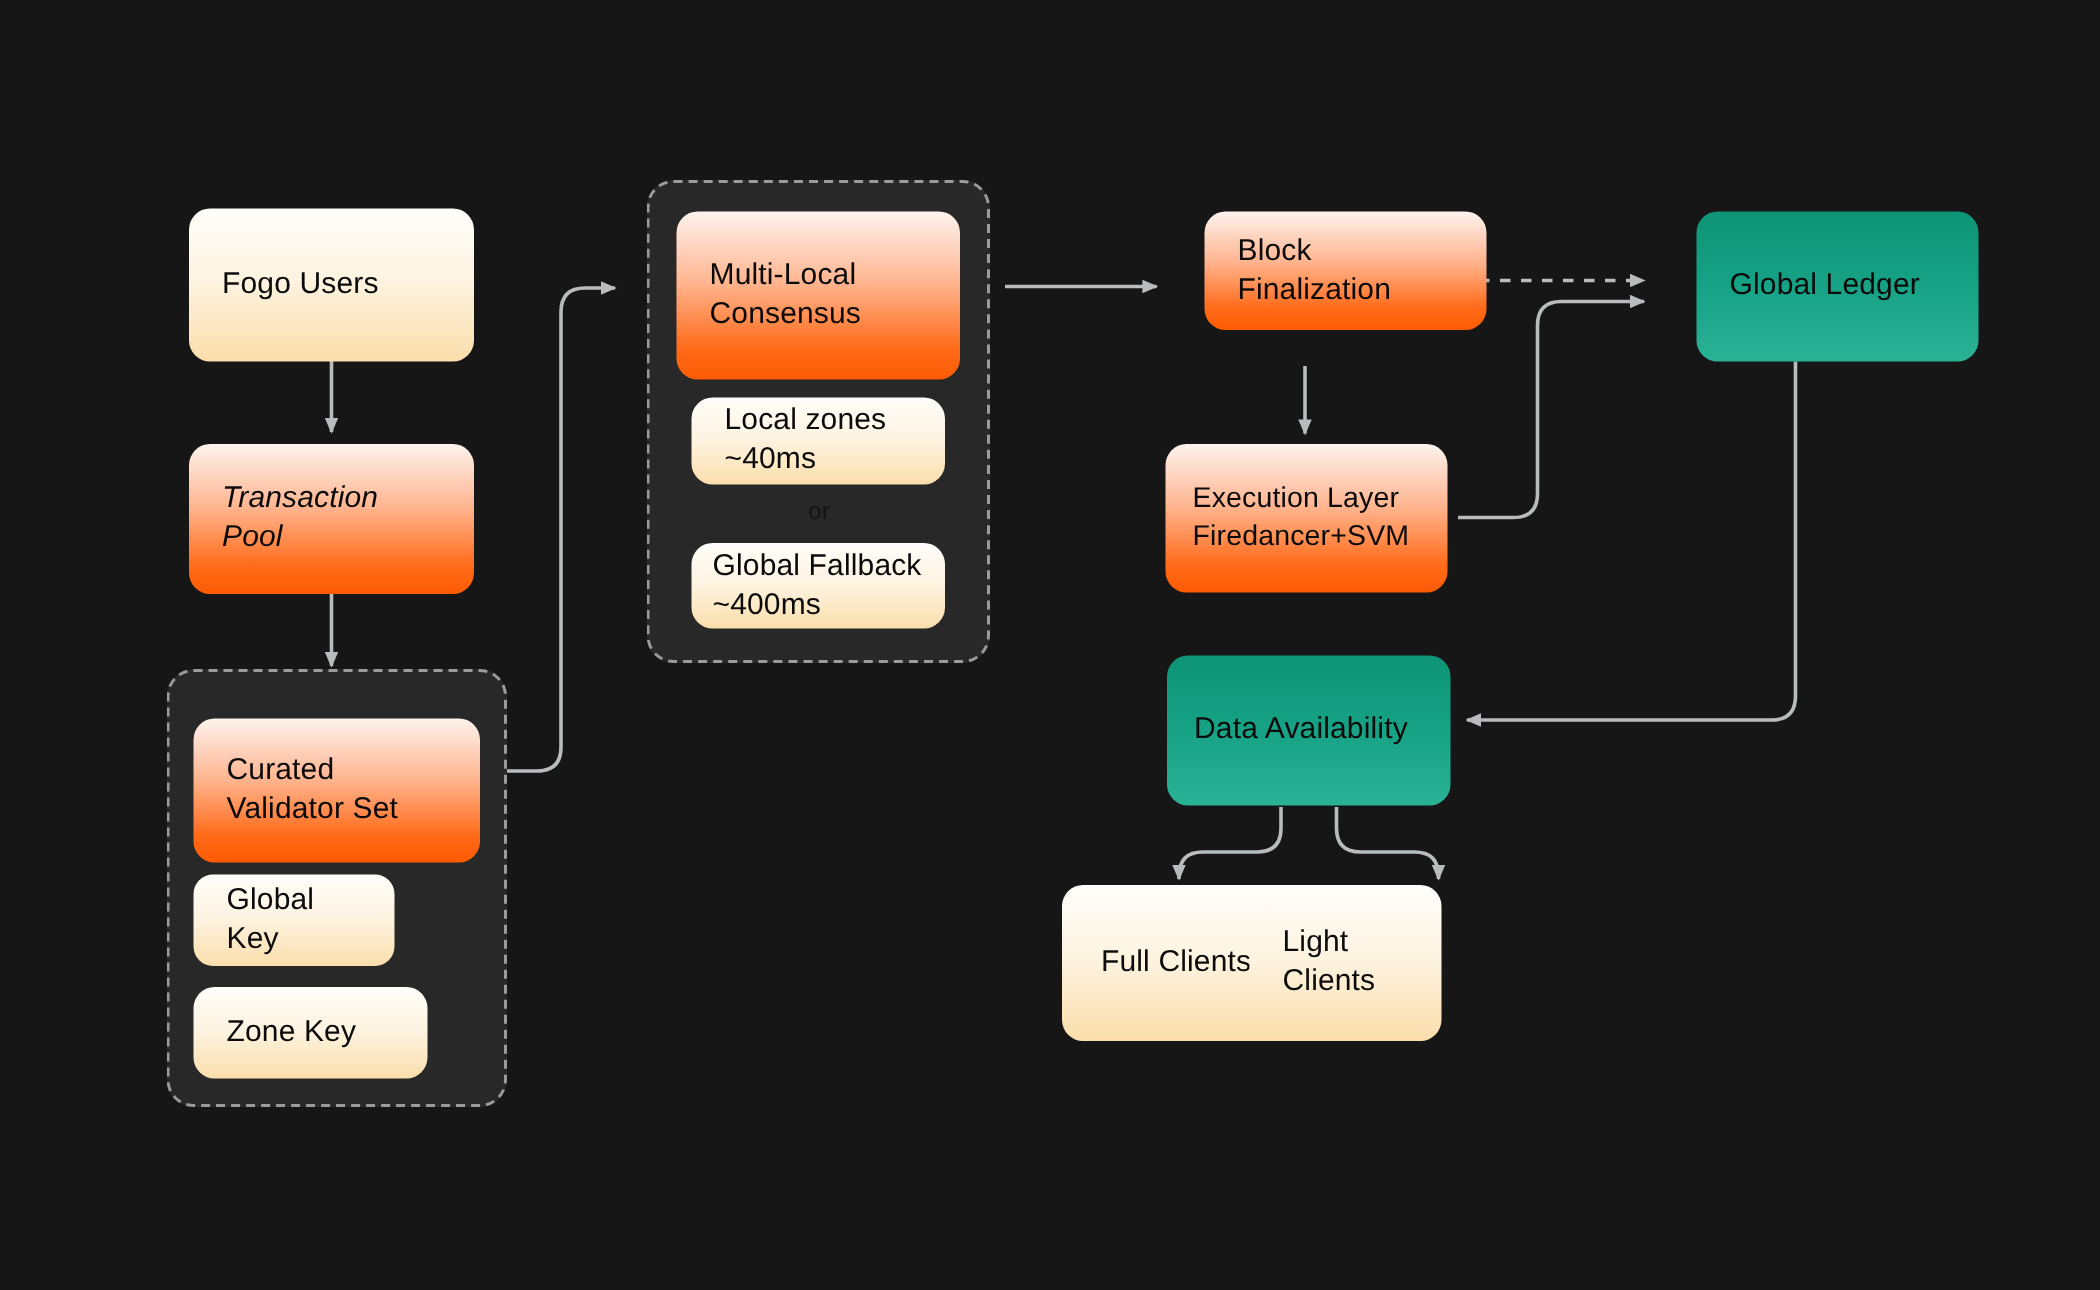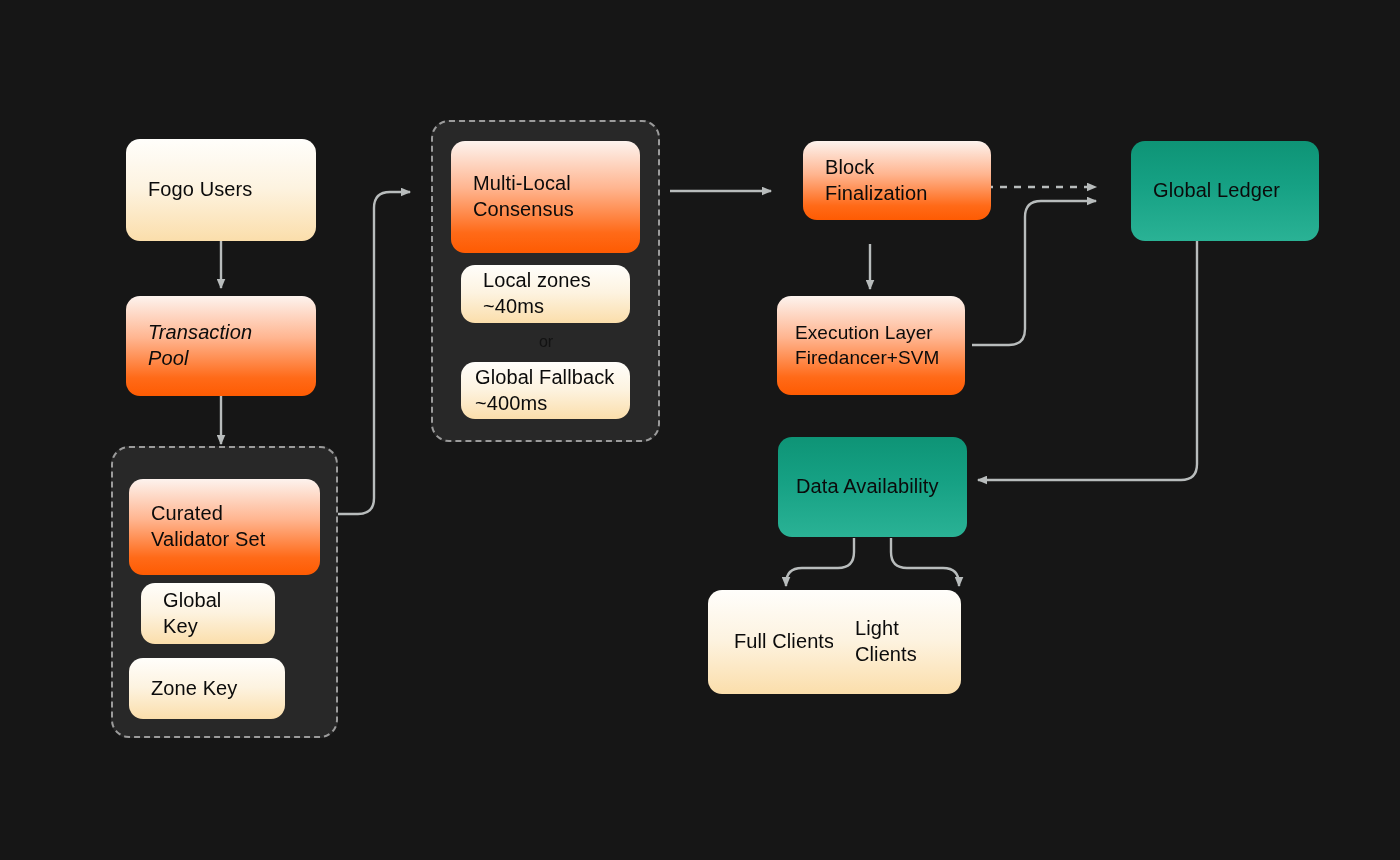--- a/index.html
+++ b/index.html
@@ -125,21 +125,21 @@
   <div class="node n-orange size-lg" style="left:126px; top:296px; width:190px; height:100px;font-style:italic;">
     <span class="label">Transaction
 Pool</span>
   </div>
 
   <div class="node n-orange size-lg" style="left:129px; top:479px; width:191px; height:96px;">
     <span class="label">Curated
 Validator Set</span>
   </div>
 
-  <div class="node n-cream size-lg" style="left:141px; top:583px; width:134px; height:61px;">
+  <div class="node n-cream size-lg" style="left:129px; top:583px; width:134px; height:61px;border-radius:13px;">
     <span class="label">Global Key</span>
   </div>
 
   <div class="node n-cream size-lg" style="left:129px; top:658px; width:156px; height:61px;">
     <span class="label">Zone Key</span>
   </div>
 
   <div class="node n-orange size-lg" style="left:451px; top:141px; width:189px; height:112px;">
     <span class="label">Multi-Local
 Consensus</span>

